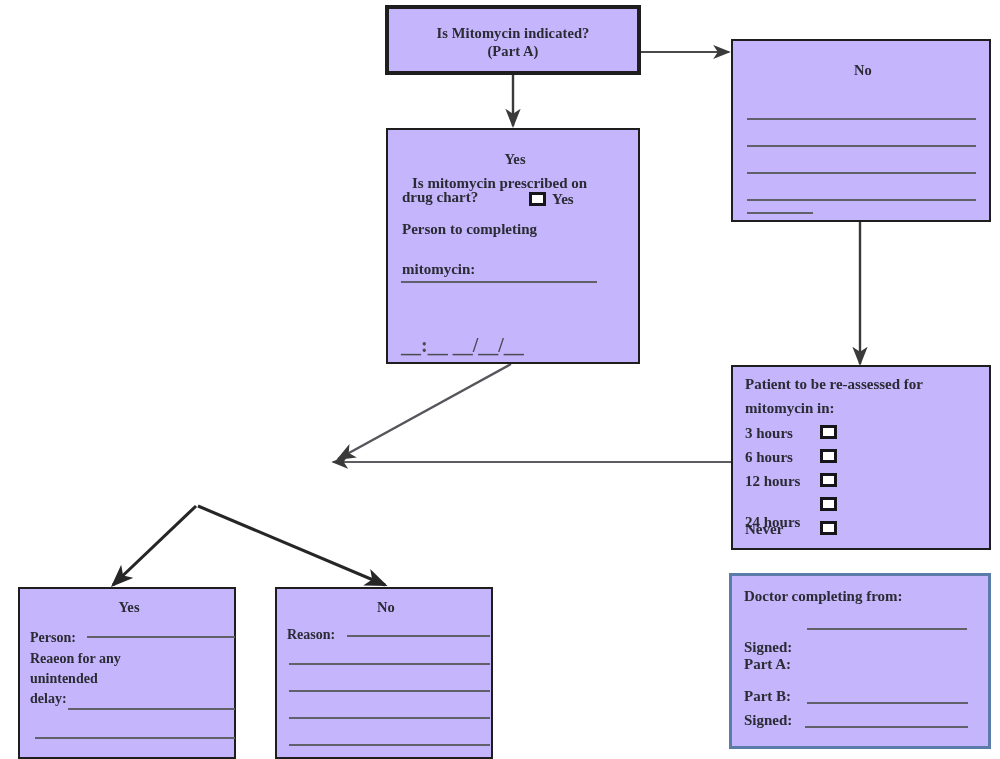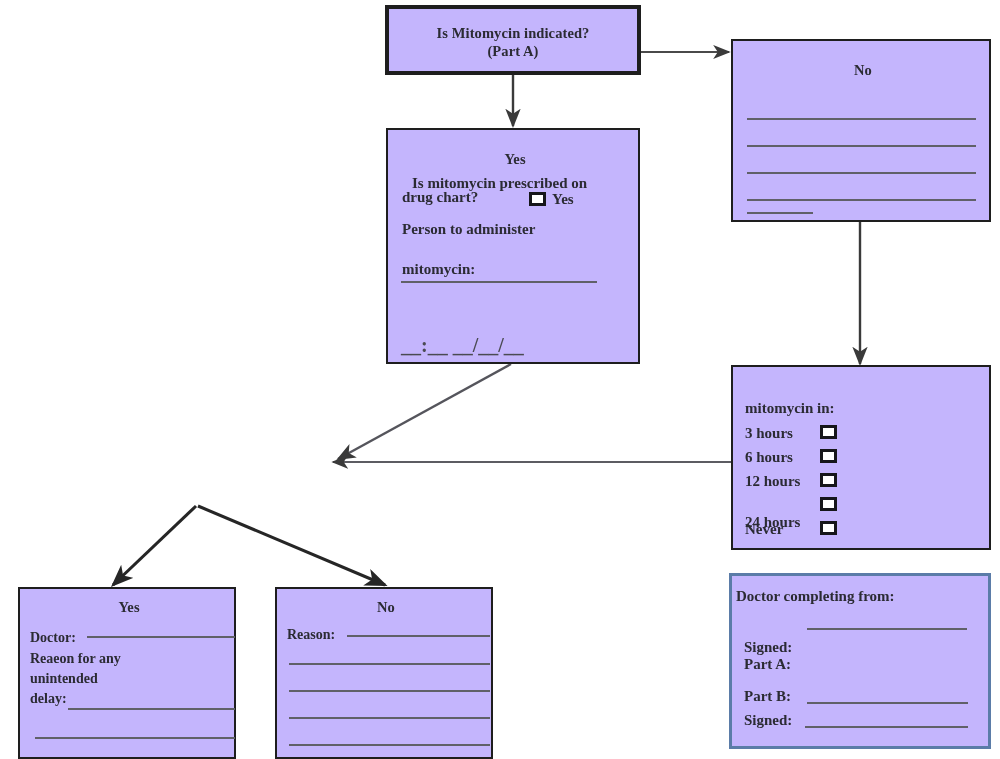--- a/index.html
+++ b/index.html
@@ -127,40 +127,41 @@
   <div class="box" style="left:386px; top:128px; width:254px; height:236px;">
 
     <div class="t ttl" style="left:0; top:20px; width:254px;">Yes</div>
 
     <div class="t lbl" style="left:24px; top:38px;margin-top:6px;">Is mitomycin prescribed on</div>
     <div class="t lbl" style="left:14px; top:58px;">drug chart?</div>
 
     <div class="cbx" style="left:141px; top:62px;"></div>
     <div class="t lbl" style="left:164px; top:60px;">Yes</div>
 
-    <div class="t lbl" style="left:14px; top:90px;">Person to administer</div>
+    <div class="t lbl" style="left:14px; top:90px;">Person to completing</div>
     <div class="t lbl" style="left:14px; top:110px;margin-top:20px;">mitomycin:</div>
 
     <div class="rule" style="left:13px; top:151px; width:196px;"></div>
 
 
     <div class="timefield" style="left:13px; top:204px;">__:__   __/__/__</div>
   </div>
 
   <div class="box" style="left:731px; top:39px; width:260px; height:183px;">
     <div class="t ttl" style="left:0; top:20px; width:260px;">No</div>
 
     <div class="rule" style="left:14px; top:77px; width:229px;"></div>
     <div class="rule" style="left:14px; top:104px; width:229px;"></div>
     <div class="rule" style="left:14px; top:131px; width:229px;"></div>
     <div class="rule" style="left:14px; top:158px; width:229px;"></div>
     <div class="rule" style="left:14px; top:171px; width:66px;"></div>
   </div>
 
   <div class="box" style="left:731px; top:365px; width:260px; height:185px;">
+    <div class="t lbl" style="left:12px; top:8px;">Patient to be re-assessed for</div>
     <div class="t lbl" style="left:12px; top:32px;">mitomycin in:</div>
 
     <div class="t lbl" style="left:12px; top:57px;">3 hours</div>
     <div class="cbx" style="left:87px; top:58px;"></div>
 
     <div class="t lbl" style="left:12px; top:81px;">6 hours</div>
     <div class="cbx" style="left:87px; top:82px;"></div>
 
     <div class="t lbl" style="left:12px; top:105px;">12 hours</div>
     <div class="cbx" style="left:87px; top:106px;"></div>
@@ -169,21 +170,21 @@
     <div class="cbx" style="left:87px; top:130px;"></div>
 
     <div class="t lbl" style="left:12px; top:153px;">Never</div>
     <div class="cbx" style="left:87px; top:154px;"></div>
   </div>
 
 
   <div class="box" style="left:18px; top:587px; width:218px; height:172px;">
     <div class="t ttl" style="left:0; top:9px; width:218px;">Yes</div>
 
-    <div class="t lbl-sm" style="left:10px; top:40px;">Doctor:</div>
+    <div class="t lbl-sm" style="left:10px; top:40px;">Person:</div>
     <div class="rule" style="left:67px; top:47px; width:148px;"></div>
 
     <div class="t lbl-sm" style="left:10px; top:61px;">Reaeon for any</div>
     <div class="t lbl-sm" style="left:10px; top:81px;">unintended</div>
     <div class="t lbl-sm" style="left:10px; top:101px;">delay:</div>
 
     <div class="rule" style="left:48px; top:119px; width:167px;"></div>
     <div class="rule" style="left:15px; top:148px; width:200px;"></div>
   </div>
 
@@ -192,21 +193,21 @@
 
     <div class="t lbl-sm" style="left:10px; top:37px;">Reason:</div>
     <div class="rule" style="left:70px; top:46px; width:143px;"></div>
     <div class="rule" style="left:12px; top:74px; width:201px;"></div>
     <div class="rule" style="left:12px; top:101px; width:201px;"></div>
     <div class="rule" style="left:12px; top:128px; width:201px;"></div>
     <div class="rule" style="left:12px; top:155px; width:201px;"></div>
   </div>
 
   <div class="box blue" style="left:729px; top:573px; width:262px; height:176px;">
-    <div class="t lbl" style="left:4px; top:11px;text-align:right;">Doctor completing from:</div>
+    <div class="t lbl" style="left:12px; top:11px;text-align:right;">Doctor completing from:</div>
 
     <div class="t lbl" style="left:12px; top:42px;margin-top:37px;">Part A:</div>
     <div class="rule" style="left:75px; top:52px; width:160px;"></div>
 
     <div class="t lbl" style="left:12px; top:62px;">Signed:</div>
 
     <div class="t lbl" style="left:12px; top:111px;">Part B:</div>
     <div class="rule" style="left:75px; top:126px; width:161px;"></div>
 
     <div class="t lbl" style="left:12px; top:135px;">Signed:</div>

